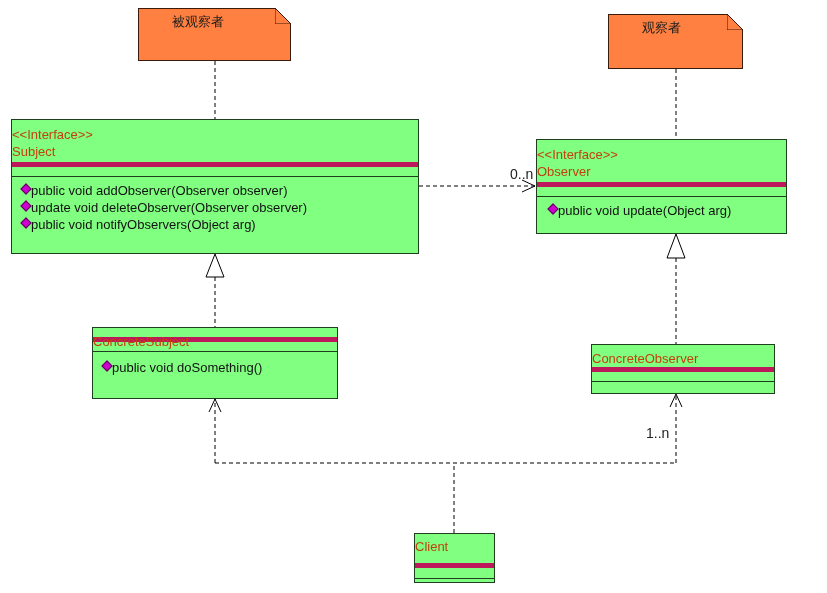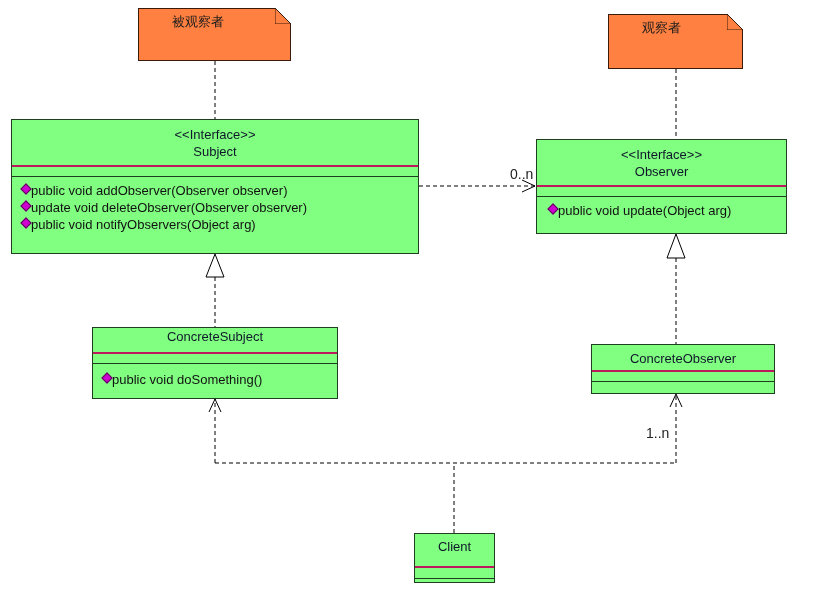--- a/index.html
+++ b/index.html
@@ -8,22 +8,22 @@
   svg.connectors { position: absolute; left: 0; top: 0; width: 827px; height: 593px; }
   .note { position: absolute; box-sizing: border-box; background: #ff8040;
           border: 1px solid #3a1a08; }
   .note .fold { position: absolute; right: -1px; top: -1px; width: 0; height: 0;
                 border-top: 16px solid #ffffff; border-left: 16px solid transparent; }
   .note .fold-line { position: absolute; right: -1px; top: -1px; width: 16px; height: 16px; }
   .note .note-text { position: absolute; left: 5px; top: 4px; font-size: 13px; color: #1c1c1c;
                      font-family: "DejaVu Sans", sans-serif; margin-left: 28px; }
   .cls { position: absolute; box-sizing: border-box; background: #80ff80;
          border: 1px solid #1f3d1f; }
-  .cls .hdr { box-sizing: border-box; border-bottom: 2px solid #be185d; text-align: center;
-              font-size: 13px; color: #0f172a; line-height: 17px; }
+  .cls .hdr { box-sizing: border-box; border-bottom: 5px solid #be185d; 
+              font-size: 13px; color: #c2410c; line-height: 17px; }
   .cls .attrs { box-sizing: border-box; border-bottom: 1px solid #1f3d1f; }
   .cls .ops { box-sizing: border-box; padding: 5px 0 0 10px; font-size: 13px; color: #111; line-height: 17px; }
   .op { position: relative; padding-left: 9px; white-space: nowrap; }
   .op .diamond { position: absolute; left: 0; top: 3px; width: 6px; height: 6px; background: #d000d0;
                  border: 1px solid #5a005a; transform: rotate(45deg); }
   .label { position: absolute; font-size: 14px; color: #222; }
 </style>
 </head>
 <body>
 
@@ -105,21 +105,21 @@
   <div class="attrs" style="height:10px;"></div>
   <div class="ops" style="padding-left:12px;">
     <div class="op">
       <span class="diamond"></span>
       <span>public void update(Object arg)</span>
     </div>
   </div>
 </div>
 
 <div class="cls" style="left:92px; top:327px; width:246px; height:72px;">
-  <div class="hdr" style="height:26px; ">
+  <div class="hdr" style="height:14px; padding-top:5px;">
     <div>ConcreteSubject</div>
   </div>
   <div class="attrs" style="height:10px;"></div>
   <div class="ops" style="padding-top:7px;">
     <div class="op">
       <span class="diamond"></span>
       <span>public void doSomething()</span>
     </div>
   </div>
 </div>

